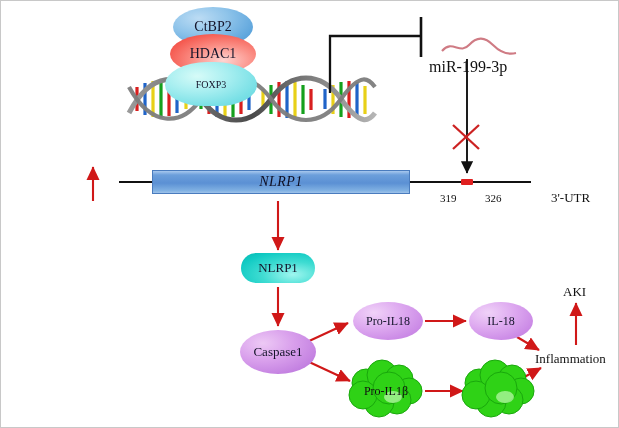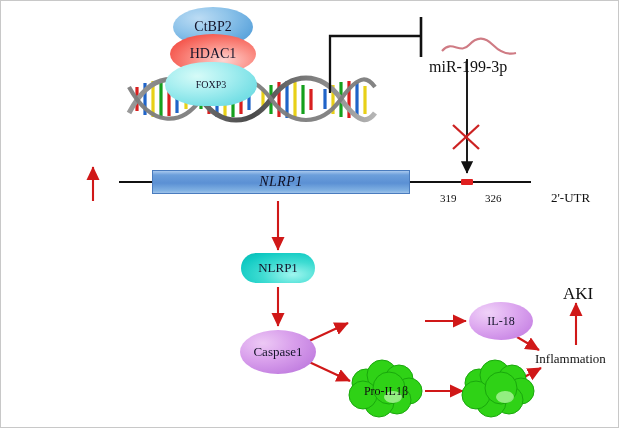--- a/index.html
+++ b/index.html
@@ -45,21 +45,21 @@
   .genebar{position:absolute;height:24px;
      background:linear-gradient(180deg,#a8c8ee 0%,#6c9fdb 18%,#5b90d4 55%,#7fb0e2 88%,#9dc2ea 100%);
      border:1px solid #4a7cbe;box-sizing:border-box;
      display:flex;align-items:center;justify-content:center;}
   .genebar span{font-style:italic;font-size:14px;color:#0e0e22;letter-spacing:.5px;}
   .site{position:absolute;width:12px;height:6px;background:#e02020;border-radius:1px;}
   .num{font-size:11px;}
   .utr{font-size:13px;}
   .promoter{font-size:13px;}
   .mirlabel{font-size:16px;}
-  .aki{font-size:17px;}
+  .aki{font-size:13px;}
   .infl{font-size:13px;}
 </style>
 </head>
 <body>
 
 <div id="canvas">
 
   <svg class="layer" viewBox="0 0 619 428">
     <defs>
       <marker id="redArrow" markerWidth="9" markerHeight="9" refX="6.4" refY="3.2" orient="auto" markerUnits="strokeWidth">
@@ -226,30 +226,33 @@
   <div class="txt mirlabel" style="left:428px;top:58px;">miR-199-3p</div>
 
   <div class="genebar" style="left:151px;top:169px;width:258px;">
     <span>NLRP1</span>
   </div>
 
   <div class="site" style="left:460px;top:178px;"></div>
 
   <div class="txt num" style="left:439px;top:192px;">319</div>
   <div class="txt num" style="left:466px;top:192px;margin-left:18px;">326</div>
-  <div class="txt utr" style="left:550px;top:190px;">2'-UTR</div>
+  <div class="txt utr" style="left:550px;top:190px;">3'-UTR</div>
 
   <div class="blob nlrp1b" style="left:240px;top:252px;">
     <span>NLRP1</span>
   </div>
 
   <div class="blob caspase" style="left:239px;top:329px;text-align:right;">
     <span>Caspase1</span>
   </div>
 
+  <div class="blob purpleblob proil18" style="left:352px;top:301px;">
+    <span>Pro-IL18</span>
+  </div>
   <div class="blob purpleblob il18" style="left:468px;top:301px;">
     <span>IL-18</span>
   </div>
 
   <div class="cloudwrap" style="left:348px;top:366px;width:74px;height:48px;">
     <div class="lbl">Pro-IL1β</div>
   </div>
 
   <div class="txt infl" style="left:534px;top:351px;">Inflammation</div>
   <div class="txt aki" style="left:562px;top:284px;">AKI</div>

